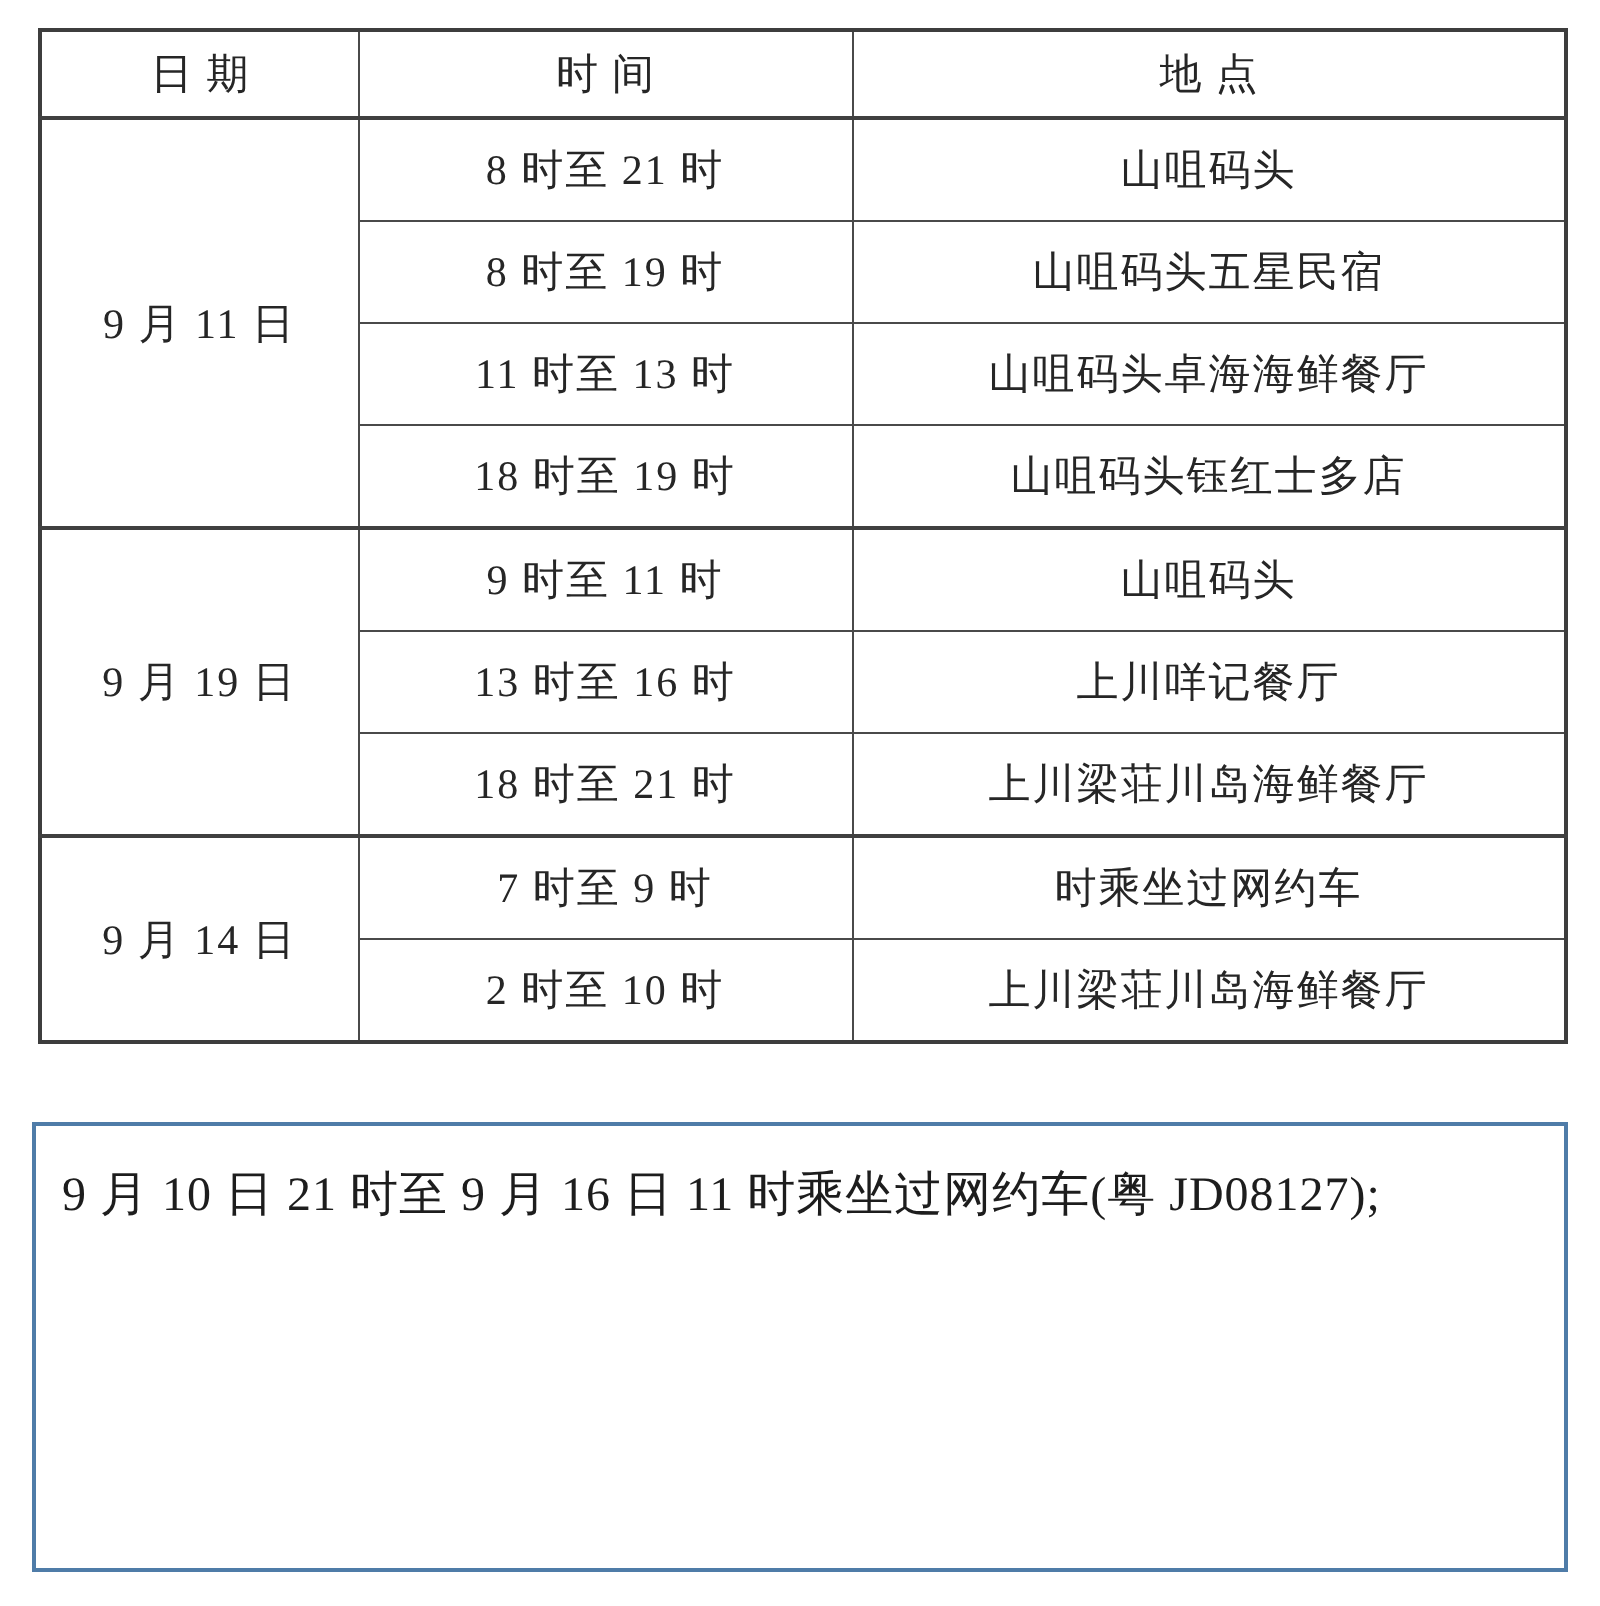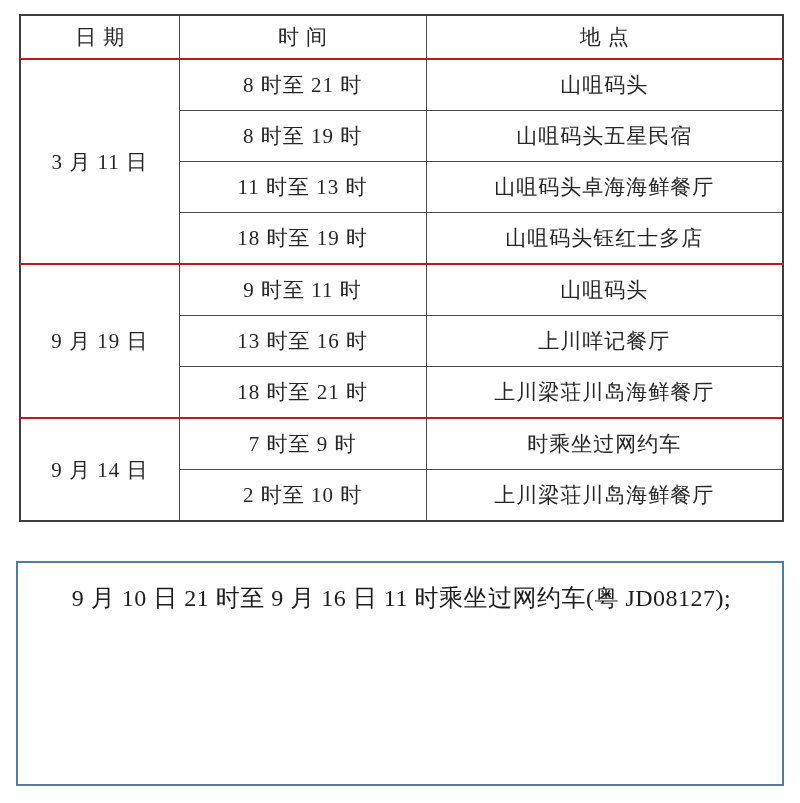--- a/index.html
+++ b/index.html
@@ -41,42 +41,41 @@
   }
   .itinerary-table tr.header-row td {
     height: 42px;
     letter-spacing: 7px;
     text-indent: 7px; 
   }
   .itinerary-table {
     border: 2px solid #3d3d3d;
   }
   .itinerary-table tr.section-start td {
-    border-top: 2px solid #b91c1c;
+    border-top: 2px solid #404040;
   }
 
   
   .notes-box {
     position: absolute;
     box-sizing: border-box;
     left: 16px;
     top: 561px;
     width: 768px;
     height: 225px;
     border: 2px solid #4f7ca8;
     background: #ffffff;
     padding: 9px 10px 0 13px;
     font-size: 24px;
     line-height: 52px;
     color: #1d1d1d;
     letter-spacing: 0.5px;
   }
   .notes-box p {
     margin: 0;
-    text-align: center;
   }
   .arrow {
     display: inline-block;
     transform: scaleX(1.8);
     color: #4a94ca;
     margin: 0 14px 0 8px;
     font-family: "DejaVu Sans", sans-serif;
   }
 </style>
 </head>
@@ -89,21 +88,21 @@
     <col class="c-place">
   </colgroup>
   <tbody>
     <tr class="header-row">
       <td>日期</td>
       <td>时间</td>
       <td>地点</td>
     </tr>
 
     <tr class="section-start">
-      <td rowspan="4">3 月 11 日</td>
+      <td rowspan="4">9 月 11 日</td>
       <td>8 时至 21 时</td>
       <td>山咀码头</td>
     </tr>
     <tr>
       <td>8 时至 19 时</td>
       <td>山咀码头五星民宿</td>
     </tr>
     <tr>
       <td>11 时至 13 时</td>
       <td>山咀码头卓海海鲜餐厅</td>

